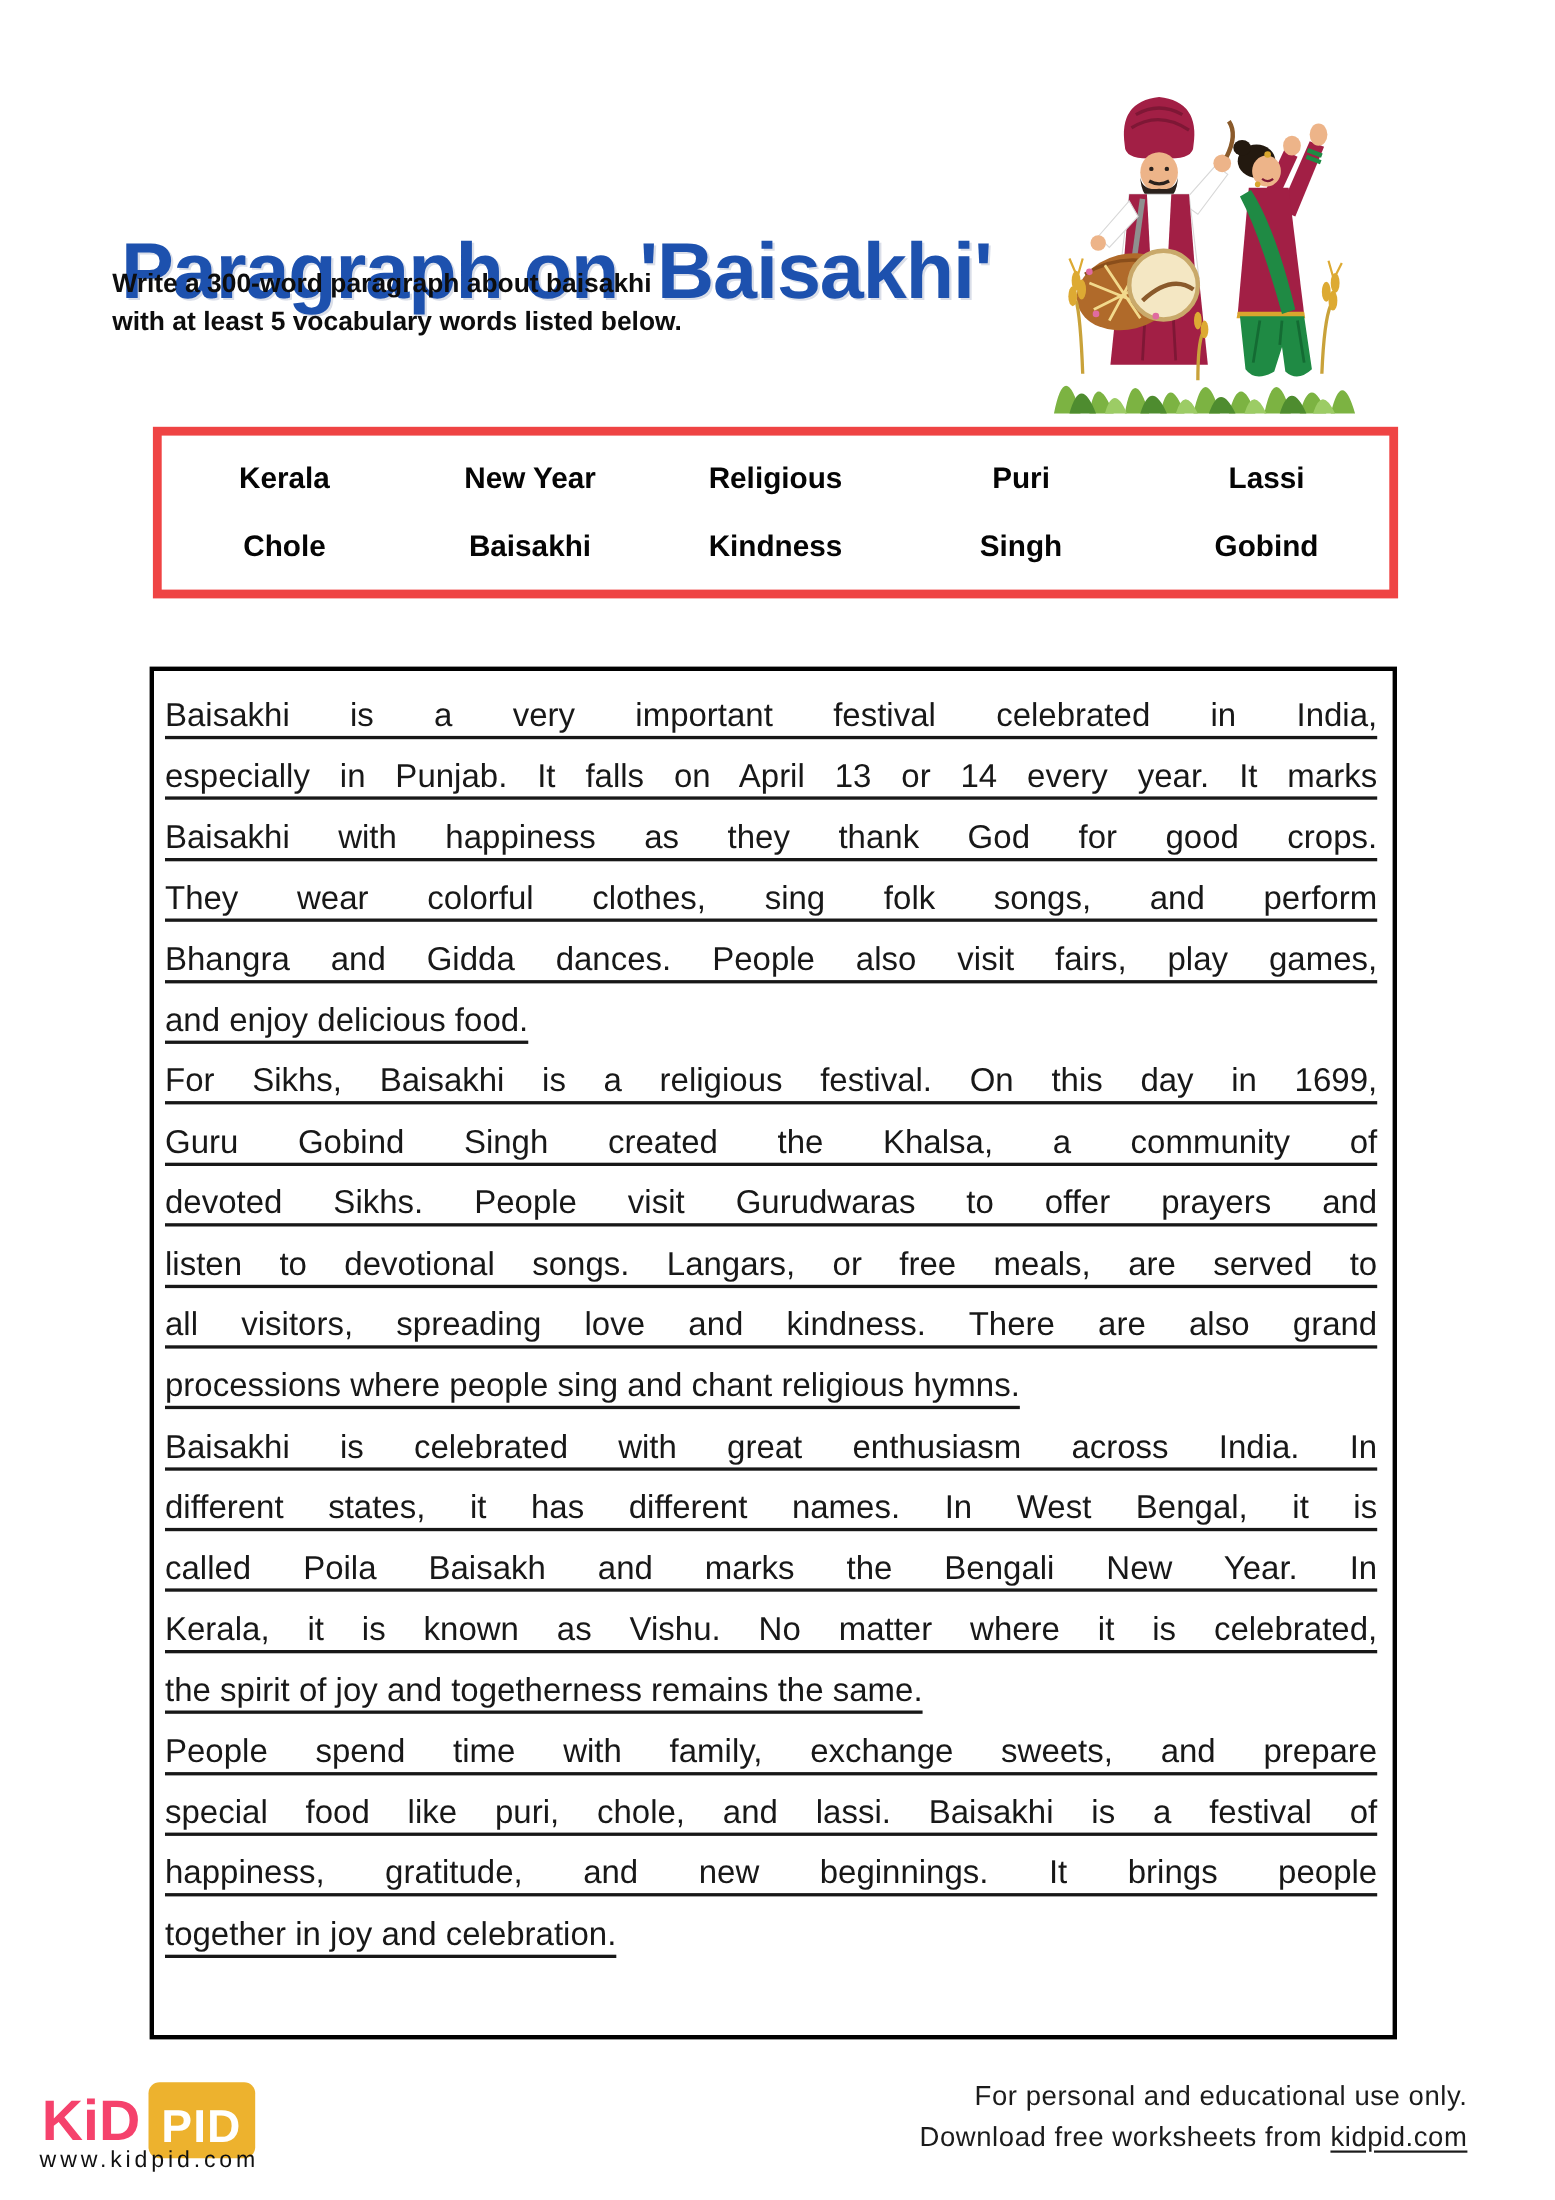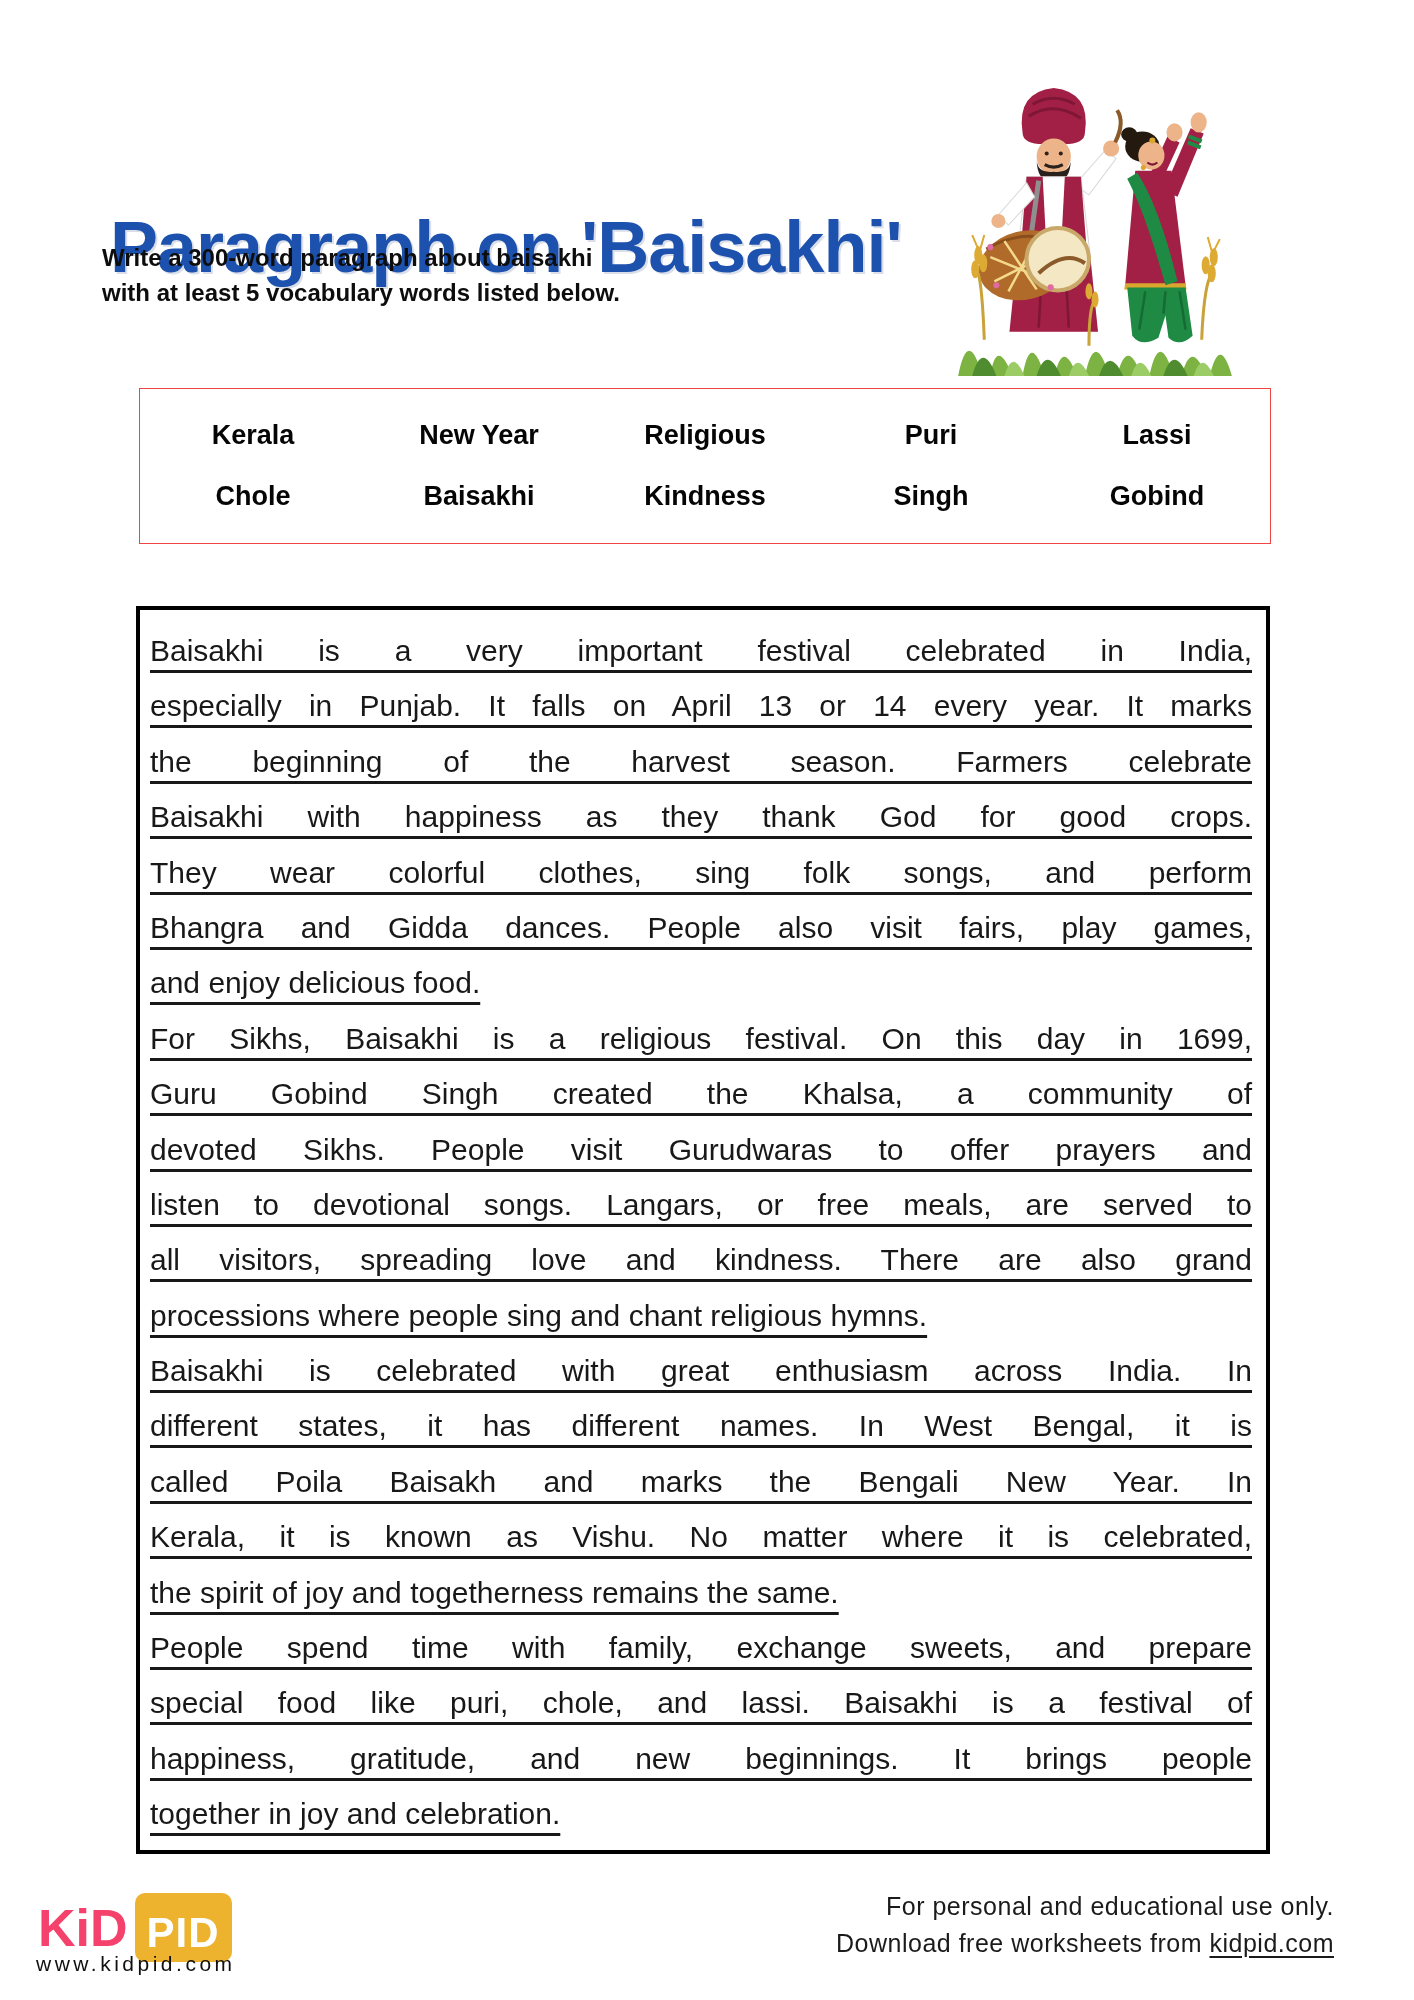--- a/index.html
+++ b/index.html
@@ -16,21 +16,21 @@
     position:absolute;left:102px;top:240px;
     font-size:24px;font-weight:700;line-height:35px;color:#0d0d0d;
   }
 
   
   .illustration{position:absolute;left:938px;top:76px;width:312px;height:302px;}
 
   
   .vocab-box{
     position:absolute;left:139px;top:388px;width:1132px;height:156px;
-    border:1px solid #ef4444;box-sizing:border-box;
+    border:8px solid #ef4444;box-sizing:border-box;
     display:grid;grid-template-columns:repeat(5,1fr);
     align-content:center;row-gap:30px;
   }
   .vocab-word{text-align:center;font-size:27px;font-weight:700;color:#050505;}
 
   
   .essay-box{
     position:absolute;left:136px;top:606px;width:1134px;height:1248px;
     border:4px solid #000;box-sizing:border-box;
     padding:13px 14px 0 10px;overflow:hidden;
@@ -169,21 +169,20 @@
     <div class="vocab-word">Chole</div>
     <div class="vocab-word">Baisakhi</div>
     <div class="vocab-word">Kindness</div>
     <div class="vocab-word">Singh</div>
     <div class="vocab-word">Gobind</div>
   </section>
 
   <section class="essay-box">
     <div class="essay-line">Baisakhi is a very important festival celebrated in India,</div>
     <div class="essay-line">especially in Punjab. It falls on April 13 or 14 every year. It marks</div>
-    <div class="essay-line">the beginning of the harvest season. Farmers celebrate</div>
     <div class="essay-line">Baisakhi with happiness as they thank God for good crops.</div>
     <div class="essay-line">They wear colorful clothes, sing folk songs, and perform</div>
     <div class="essay-line">Bhangra and Gidda dances. People also visit fairs, play games,</div>
     <div class="essay-line para-end">and enjoy delicious food.</div>
     <div class="essay-line">For Sikhs, Baisakhi is a religious festival. On this day in 1699,</div>
     <div class="essay-line">Guru Gobind Singh created the Khalsa, a community of</div>
     <div class="essay-line">devoted Sikhs. People visit Gurudwaras to offer prayers and</div>
     <div class="essay-line">listen to devotional songs. Langars, or free meals, are served to</div>
     <div class="essay-line">all visitors, spreading love and kindness. There are also grand</div>
     <div class="essay-line para-end">processions where people sing and chant religious hymns.</div>

